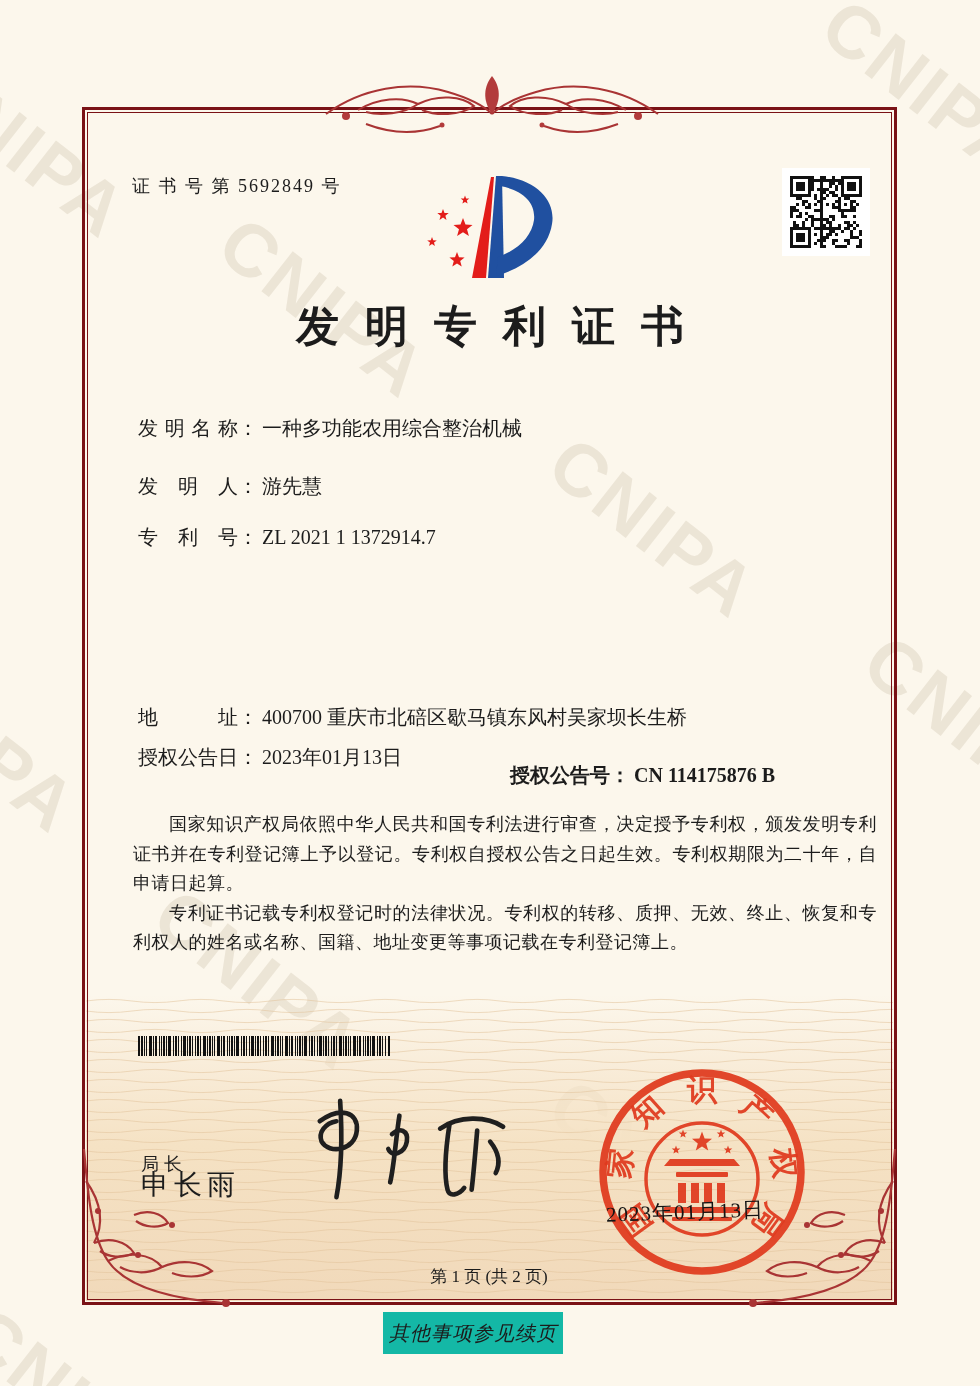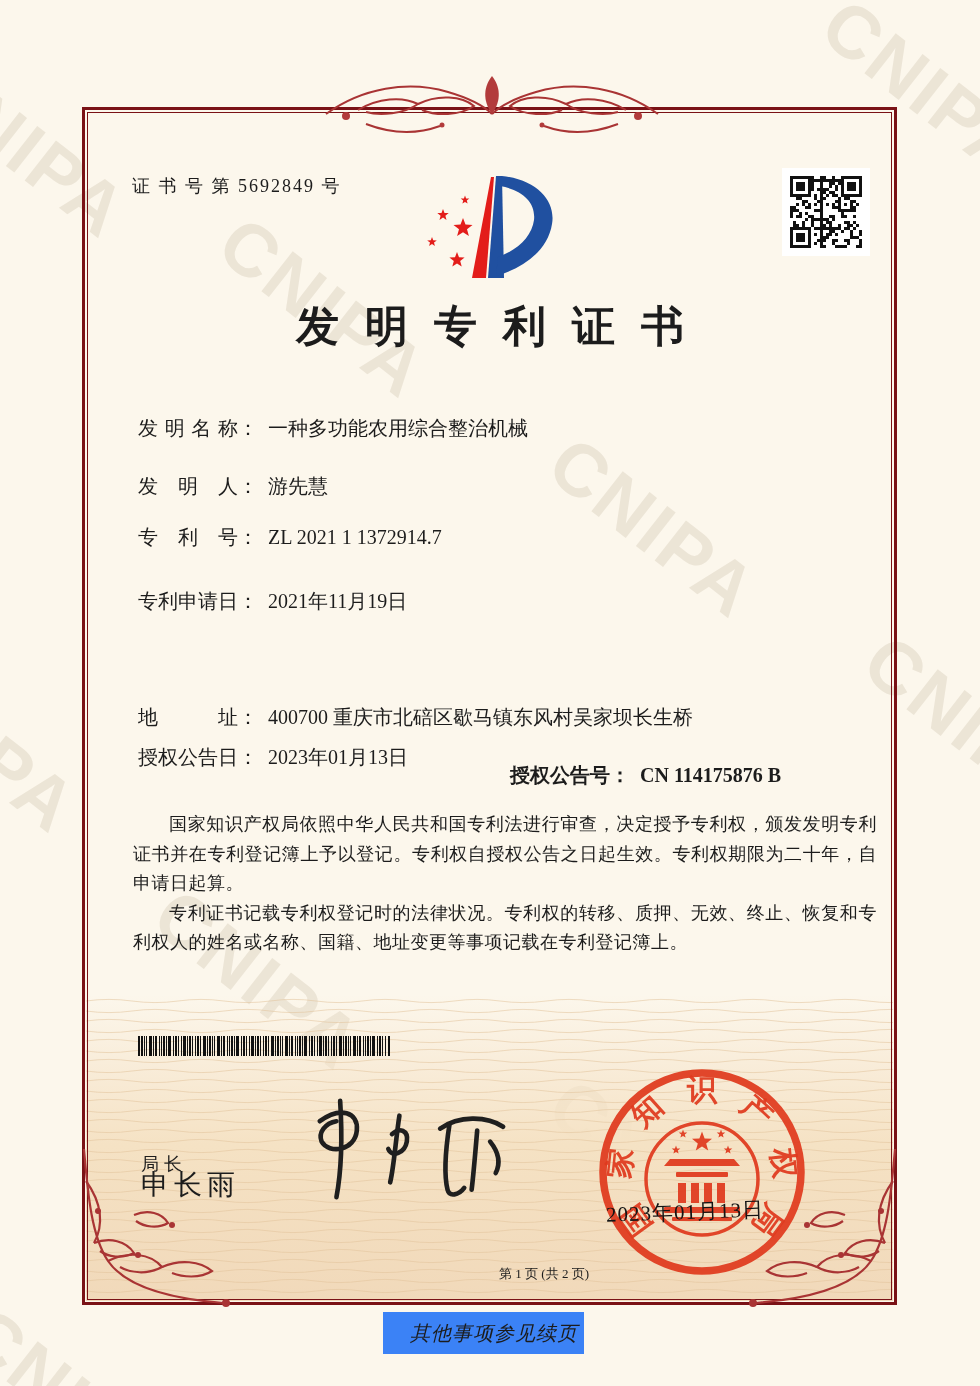--- a/index.html
+++ b/index.html
@@ -17,36 +17,36 @@
   .frame-inner{position:absolute;inset:2px;border:1px solid #7a1216;}
   .orn{position:absolute;z-index:3;}
   .cert-no{position:absolute;left:124px;top:174px;font-size:18px;letter-spacing:2px;z-index:4;margin-left:8px;}
   .logo{position:absolute;left:420px;top:160px;width:140px;height:128px;z-index:4;}
   .qr{position:absolute;left:782px;top:168px;width:88px;height:88px;background:#fff;z-index:4;
       display:flex;align-items:center;justify-content:center;}
   .title{position:absolute;left:0;top:298px;width:980px;text-align:center;font-size:43px;font-weight:bold;
          letter-spacing:26px;padding-left:26px;box-sizing:border-box;z-index:4;}
   .frow{position:absolute;left:138px;font-size:20px;z-index:4;white-space:nowrap;}
   .flabel{display:inline-block;width:100px;text-align:justify;text-align-last:justify;vertical-align:bottom;font-family:Liberation Serif, serif;}
-  .fvalue{margin-left:10px;}
+  .fvalue{margin-left:4px;}
   .grant-pub{position:absolute;left:510px;top:762px;font-size:20px;z-index:4;white-space:nowrap;font-weight:bold;}
   .paras{position:absolute;left:133px;top:810px;width:744px;z-index:4;}
   .paras p{margin:0;font-size:18px;line-height:29.5px;letter-spacing:0.5px;text-indent:2em;text-align:justify;}
   .barcode{position:absolute;left:138px;top:1036px;z-index:4;}
   .d-title{position:absolute;left:141px;top:1126px;font-size:18px;letter-spacing:5px;z-index:4;
            font-family:"Liberation Sans","DejaVu Sans",sans-serif;margin-top:26px;}
   .d-name{position:absolute;left:141px;top:1166px;font-size:28px;letter-spacing:5px;z-index:4;
           font-family:"Liberation Sans","DejaVu Sans",sans-serif;}
   .signature{position:absolute;left:292px;top:1088px;z-index:5;}
   .seal{position:absolute;left:592px;top:1062px;width:220px;height:220px;z-index:5;}
   .seal-date{position:absolute;left:606px;top:1198px;font-size:21px;letter-spacing:1px;z-index:6;
              transform:rotate(-2deg);color:#141414;}
-  .page-info{position:absolute;left:389px;top:1265px;width:200px;text-align:right;font-size:13px;z-index:4;}
-  .note-strip{position:absolute;left:383px;top:1312px;width:180px;height:42px;background:#3b82f6;z-index:4;
-              display:flex;align-items:center;justify-content:center;padding-left:21px;}
+  .page-info{position:absolute;left:389px;top:1265px;width:200px;text-align:center;font-size:17px;z-index:4;}
+  .note-strip{position:absolute;left:383px;top:1312px;width:180px;height:42px;background:#14b8a6;z-index:4;
+              display:flex;align-items:center;justify-content:center;}
   .note-strip span{font-size:20px;font-style:italic;letter-spacing:1px;}
 </style>
 </head>
 <body>
 
 <div class="page">
 
   <div class="wm-layer" id="wm-layer">
       <span class="wm" style="left: -45px; top: 40px;">CNIPA</span>
       <span class="wm" style="left: 858px; top: -18px;">CNIPA</span>
@@ -460,23 +460,20 @@
 
   <div class="frow" style="top:415px">
     <span class="flabel">发明名称</span><span>：</span><span class="fvalue">一种多功能农用综合整治机械</span>
   </div>
   <div class="frow" style="top:473px">
     <span class="flabel">发明人</span><span>：</span><span class="fvalue">游先慧</span>
   </div>
   <div class="frow" style="top:524px">
     <span class="flabel">专利号</span><span>：</span><span class="fvalue">ZL 2021 1 1372914.7</span>
   </div>
-  <div class="frow" style="top:588px">
-    <span class="flabel">专利申请日</span><span>：</span><span class="fvalue">2021年11月19日</span>
-  </div>
   <div class="frow" style="top:704px">
     <span class="flabel">地址</span><span>：</span><span class="fvalue">400700 重庆市北碚区歇马镇东风村吴家坝长生桥</span>
   </div>
   <div class="frow" style="top:744px">
     <span class="flabel">授权公告日</span><span>：</span><span class="fvalue">2023年01月13日</span>
   </div>
   <div class="grant-pub">
     <span>授权公告号</span><span>：</span><span class="fvalue">CN 114175876 B</span>
   </div>
 

